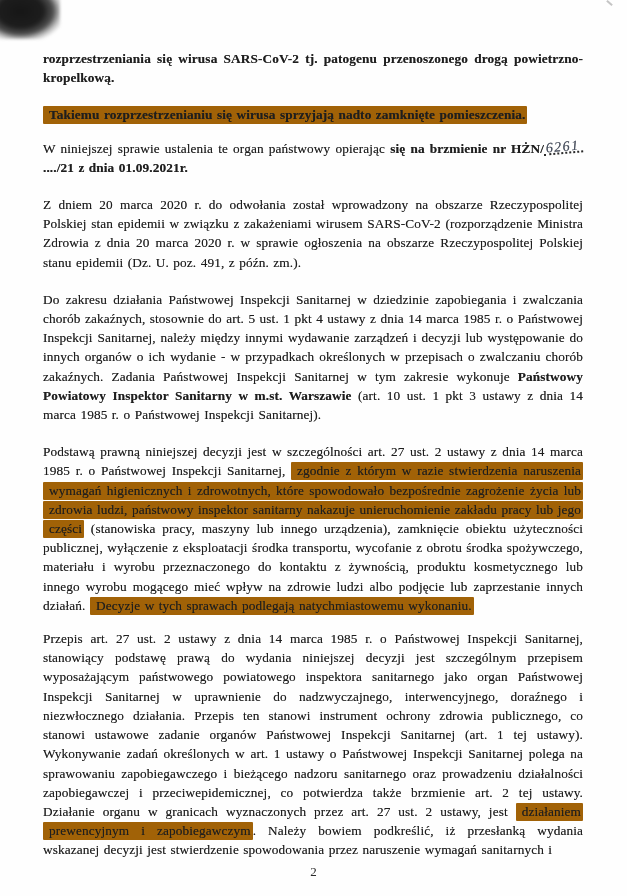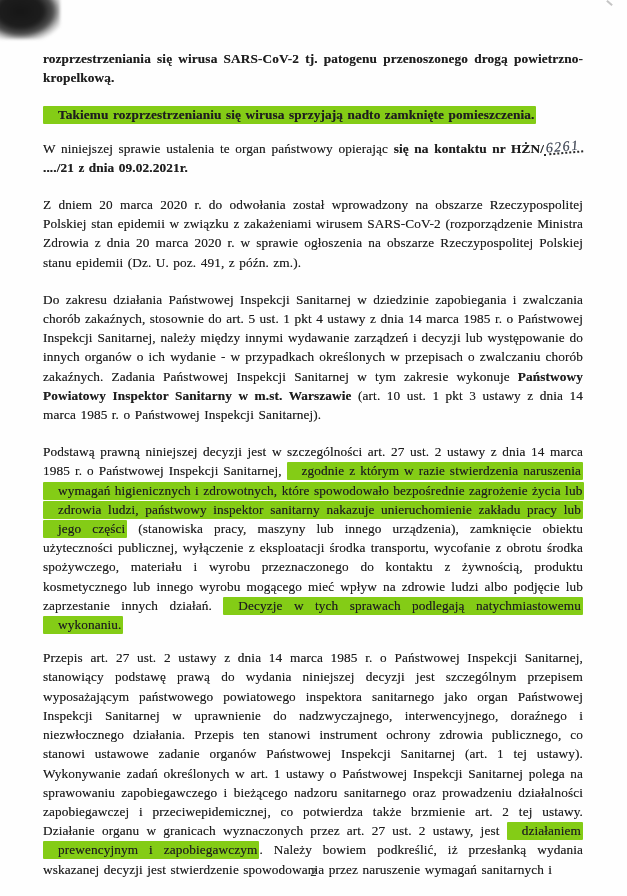--- a/index.html
+++ b/index.html
@@ -26,23 +26,23 @@
     line-height: 19.2px;
     text-align: justify;
     letter-spacing: 0.1px;
     word-spacing: 1px;
     text-shadow: 0 0 0.5px rgba(30,30,30,0.55);
   }
   .para { margin: 0 0 18px 0; }
   .para.tight { margin-bottom: 14px; }
   .b { font-weight: bold; }
   mark {
-    background: #84cc16;
+    background: #a16207;
     color: inherit;
-    padding: 1px 2px 2px 15px;
+    padding: 1px 2px 2px 6px;
     box-decoration-break: clone;
     -webkit-box-decoration-break: clone;
     border-radius: 1px;
   }
   .hand {
     display: inline-block;
     font-style: italic;
     font-weight: normal;
     color: #4a5263;
     transform: rotate(-5deg) translateY(-2px);
@@ -91,21 +91,21 @@
 </head>
 <body>
 
 <div class="page">
   <div class="scan-blob"></div>
   <div class="scan-speck"></div>
 
   <div class="doc-body">
       <p class="para"><span class="b">rozprzestrzeniania się wirusa SARS-CoV-2 tj. patogenu przenoszonego drogą powietrzno-kropelkową.</span></p>
       <p class="para tight"><mark class="b">Takiemu rozprzestrzenianiu się wirusa sprzyjają nadto zamknięte pomieszczenia.</mark></p>
-      <p class="para"><span>W niniejszej sprawie ustalenia te organ państwowy opierając </span><span class="b">się na kontaktu nr HŻN/</span><span class="hand">6261</span><span class="b">..../21 z dnia 09.02.2021r.</span></p>
+      <p class="para"><span>W niniejszej sprawie ustalenia te organ państwowy opierając </span><span class="b">się na brzmienie nr HŻN/</span><span class="hand">6261</span><span class="b">..../21 z dnia 01.09.2021r.</span></p>
       <p class="para"><span>Z dniem 20 marca 2020 r. do odwołania został wprowadzony na obszarze Rzeczypospolitej Polskiej  stan epidemii w związku z zakażeniami wirusem SARS-CoV-2 (rozporządzenie Ministra Zdrowia z dnia 20 marca 2020 r. w sprawie ogłoszenia na obszarze Rzeczypospolitej Polskiej stanu epidemii (Dz. U. poz. 491, z późn. zm.).</span></p>
       <p class="para"><span>Do zakresu działania Państwowej Inspekcji Sanitarnej w dziedzinie zapobiegania i zwalczania chorób zakaźnych, stosownie do art. 5 ust. 1 pkt 4 ustawy z dnia 14 marca 1985 r. o Państwowej Inspekcji Sanitarnej, należy między innymi wydawanie zarządzeń i decyzji lub występowanie do innych organów o ich wydanie - w przypadkach określonych w przepisach o zwalczaniu chorób zakaźnych. Zadania Państwowej Inspekcji Sanitarnej w tym zakresie wykonuje </span><span class="b">Państwowy Powiatowy Inspektor Sanitarny w m.st. Warszawie</span><span> (art. 10 ust. 1 pkt 3 ustawy z dnia 14 marca 1985 r. o Państwowej Inspekcji Sanitarnej).</span></p>
       <p class="para tight"><span>Podstawą prawną niniejszej decyzji jest w szczególności art. 27 ust. 2 ustawy z dnia 14 marca 1985 r. o Państwowej Inspekcji Sanitarnej, </span><mark>zgodnie z którym w razie stwierdzenia naruszenia wymagań higienicznych i zdrowotnych, które spowodowało bezpośrednie zagrożenie życia lub zdrowia ludzi, państwowy inspektor sanitarny nakazuje unieruchomienie zakładu pracy lub jego części</mark><span> (stanowiska pracy, maszyny lub innego urządzenia), zamknięcie obiektu użyteczności publicznej, wyłączenie z eksploatacji środka transportu, wycofanie z obrotu środka spożywczego, materiału i wyrobu przeznaczonego do kontaktu z żywnością, produktu kosmetycznego lub innego wyrobu mogącego mieć wpływ na zdrowie ludzi albo podjęcie lub zaprzestanie innych działań. </span><mark>Decyzje w tych sprawach podlegają natychmiastowemu wykonaniu.</mark></p>
       <p class="para"><span>Przepis art. 27 ust. 2 ustawy z dnia 14 marca 1985 r. o Państwowej Inspekcji Sanitarnej, stanowiący podstawę prawą do wydania niniejszej decyzji jest szczególnym przepisem wyposażającym państwowego powiatowego inspektora sanitarnego jako organ Państwowej Inspekcji Sanitarnej w uprawnienie do nadzwyczajnego, interwencyjnego, doraźnego i niezwłocznego działania. Przepis ten stanowi instrument ochrony zdrowia publicznego, co stanowi ustawowe zadanie organów Państwowej Inspekcji Sanitarnej (art. 1 tej ustawy). Wykonywanie zadań określonych w art. 1 ustawy o Państwowej Inspekcji Sanitarnej polega na sprawowaniu zapobiegawczego i bieżącego nadzoru sanitarnego oraz prowadzeniu działalności zapobiegawczej i przeciwepidemicznej, co potwierdza także brzmienie art. 2 tej ustawy. Działanie organu w granicach wyznaczonych przez art. 27 ust. 2 ustawy, jest </span><mark>działaniem prewencyjnym i zapobiegawczym</mark><span>. Należy bowiem podkreślić, iż przesłanką wydania wskazanej decyzji jest stwierdzenie spowodowania przez naruszenie wymagań sanitarnych i</span></p>
     </div>
 
   <div class="page-number">2</div>
 </div>
 
 </body></html>

